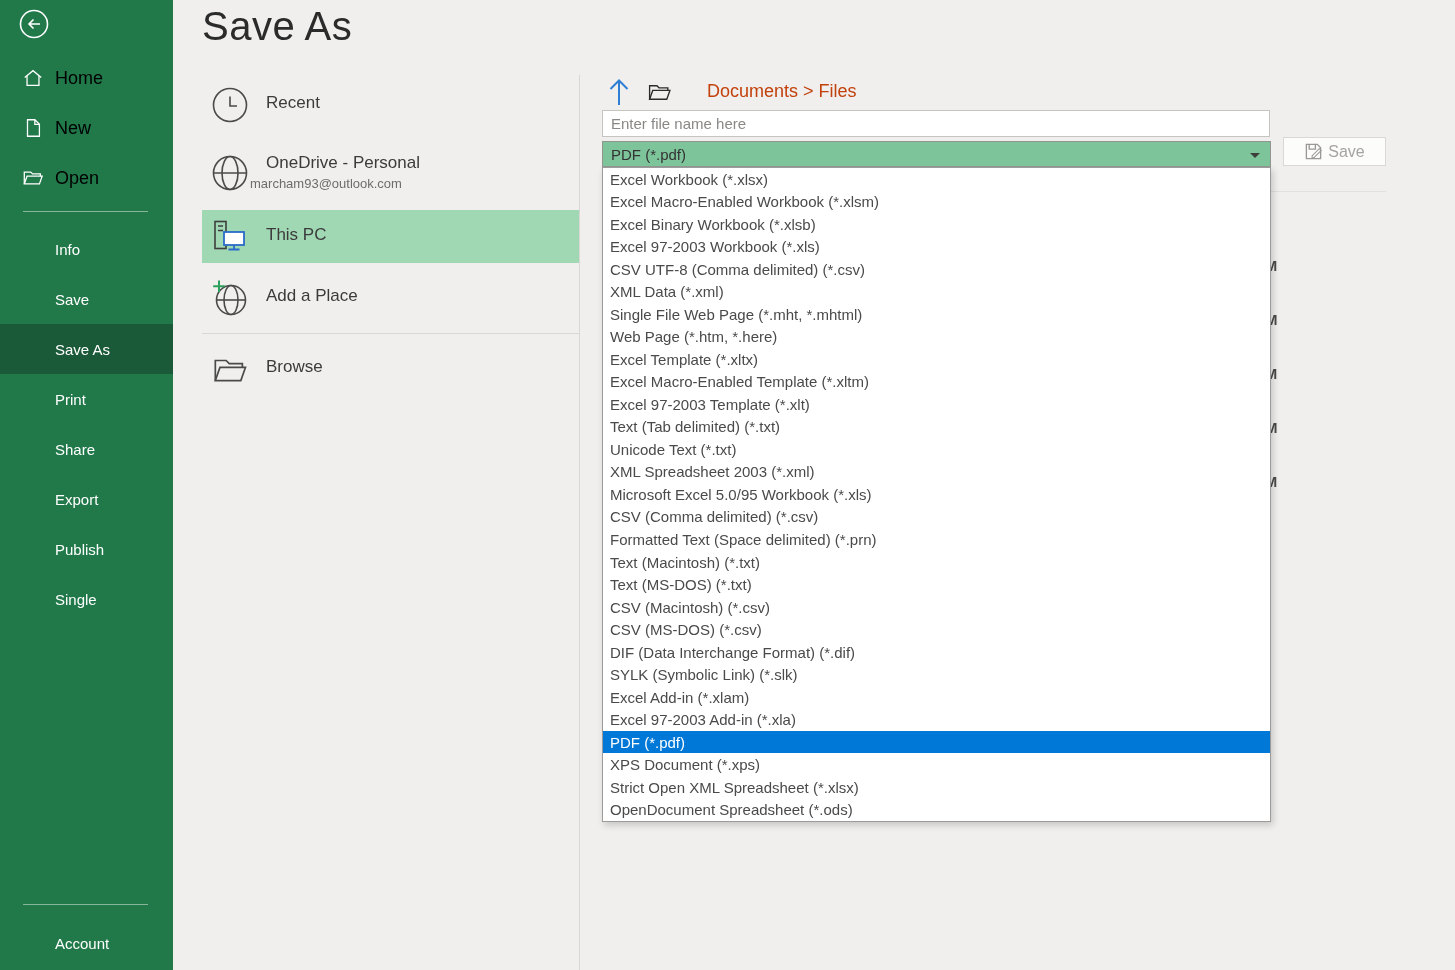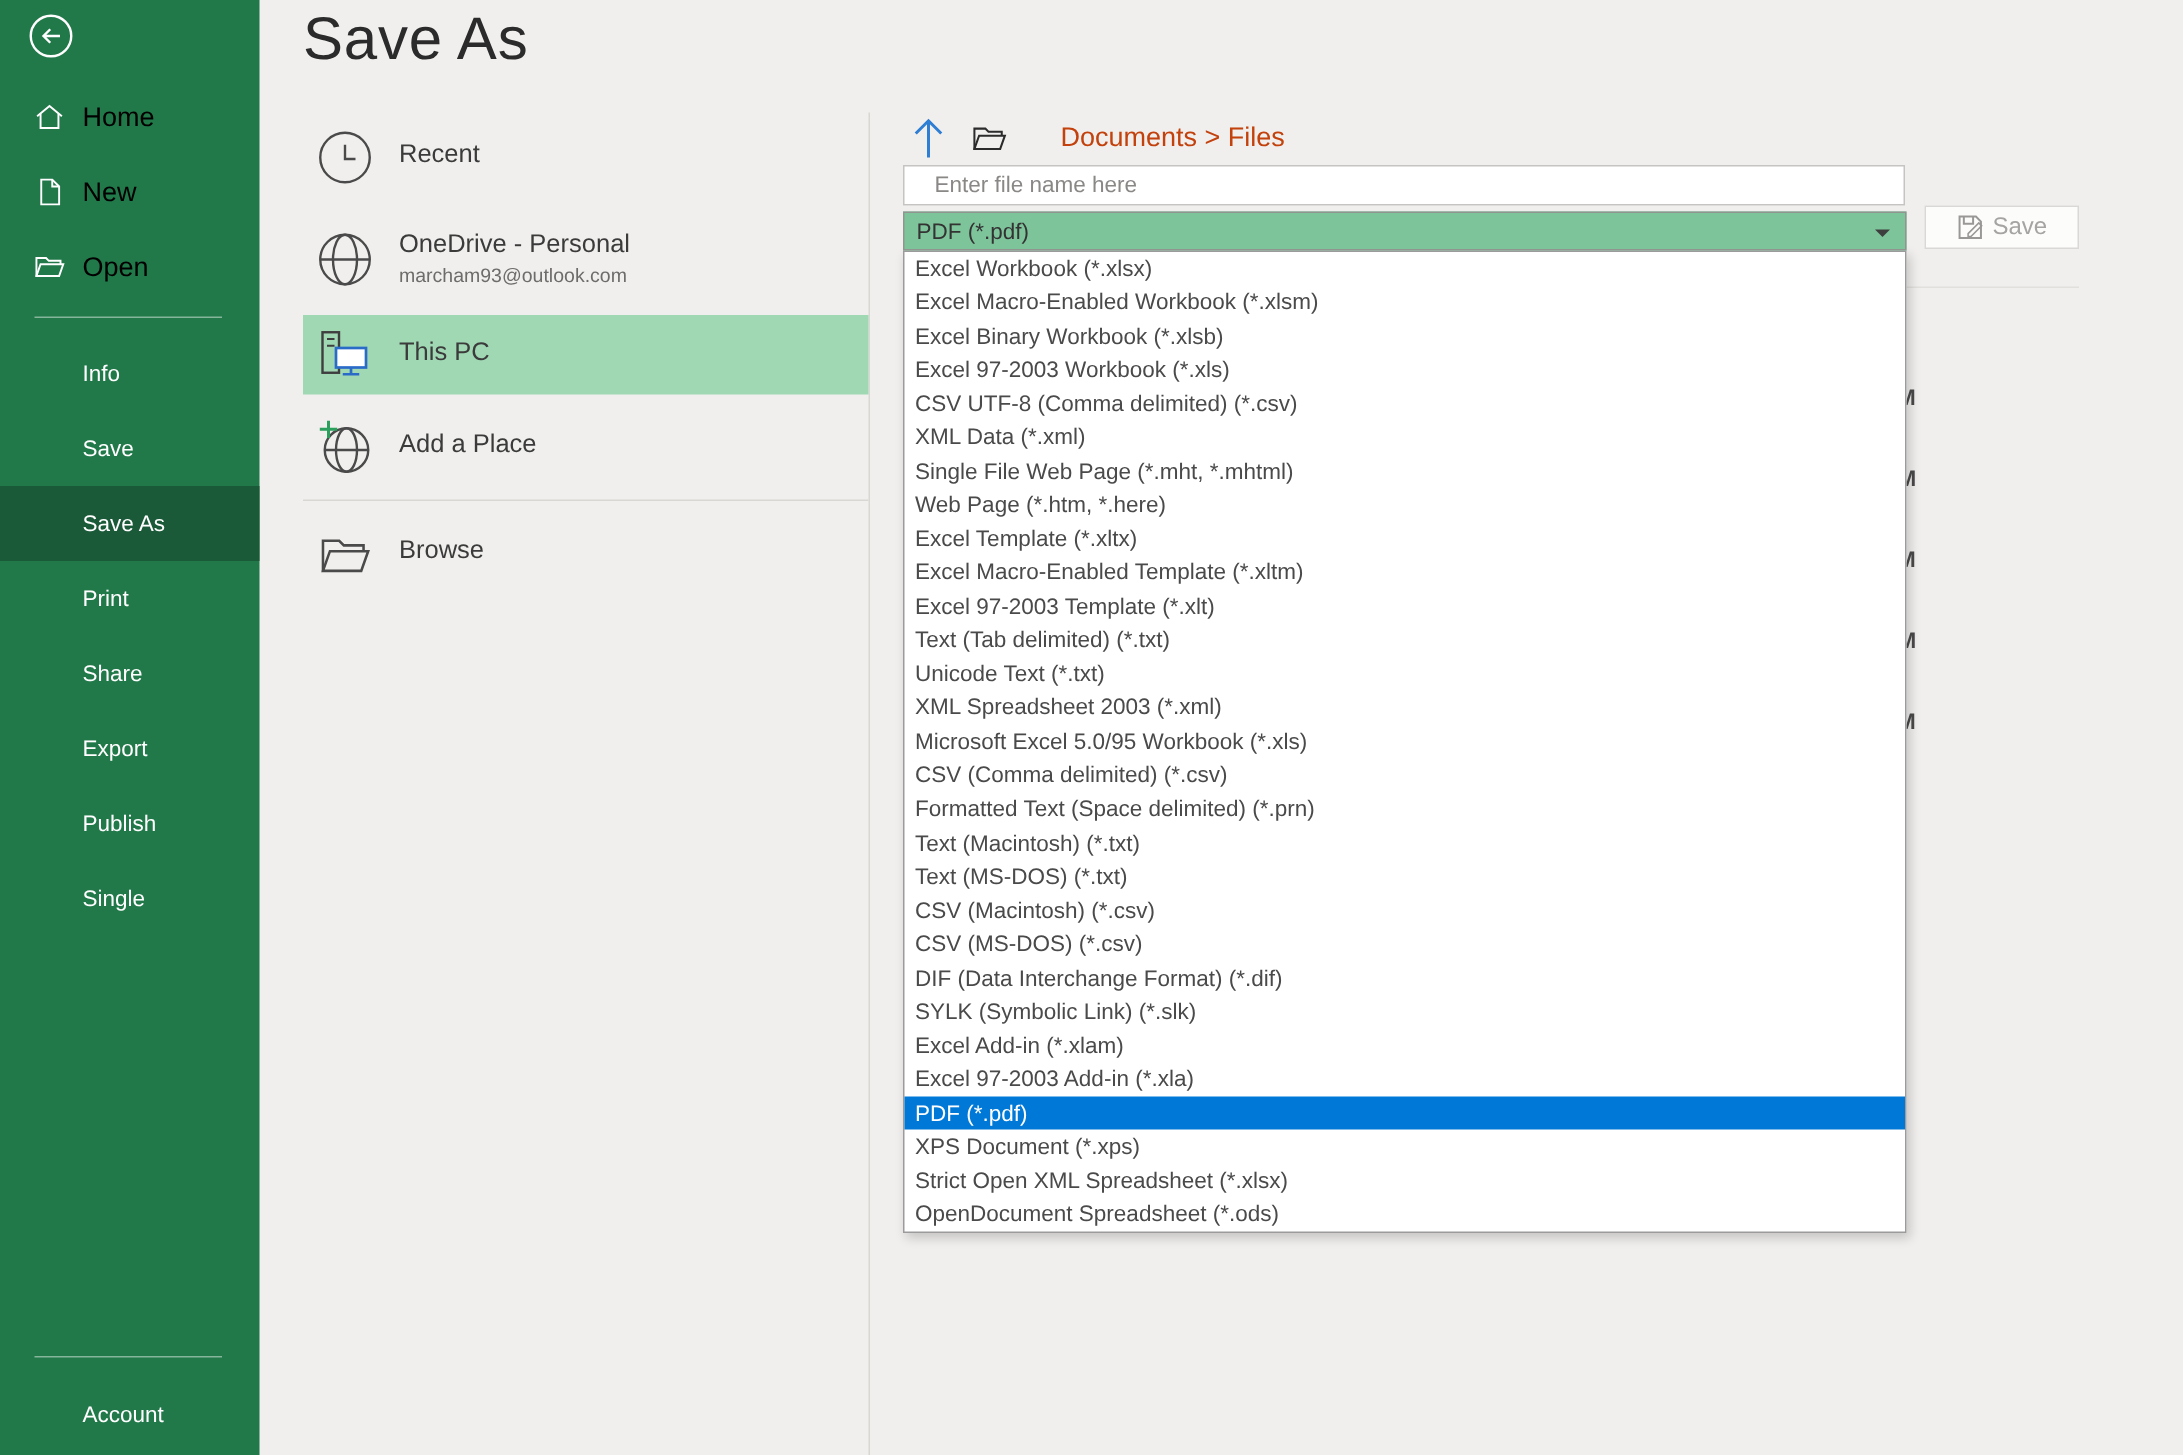--- a/index.html
+++ b/index.html
@@ -24,32 +24,32 @@
   .sb-menu-item.selected { background:#1a5a38; }
 
   
   .page-title { position:absolute; left:202px; top:4px; font-size:40px; font-weight:200; color:#2b2b2b; letter-spacing:0.5px; }
 
   
   .loc-divider-v { position:absolute; left:579px; top:75px; width:1px; height:895px; background:#d9d7d4; }
   .loc-item { position:absolute; left:202px; width:377px; cursor:pointer; }
   .loc-item .loc-ico { position:absolute; left:9px; top:50%; transform:translateY(-50%); }
   .loc-item .loc-lbl { position:absolute; left:64px; font-size:17px; color:#3b3b3b; }
-  .loc-item .loc-sub { position:absolute; left:64px; font-size:13px; color:#6e6c6a; }
+  .loc-item .loc-sub { position:absolute; left:48px; font-size:13px; color:#6e6c6a; }
   .loc-item.selected { background:#a0d8b4;padding-left:40px; }
   .loc-divider-h { position:absolute; left:202px; top:333px; width:377px; height:1px; background:#d9d7d4; }
 
   
   .up-arrow { position:absolute; left:606px; top:77px; cursor:pointer; }
   .bc-folder { position:absolute; left:647px; top:81px; }
   .breadcrumb { position:absolute; left:679px; top:81px; font-size:18px; color:#c2410c; cursor:pointer;margin-left:28px; }
 
   .filename-input {
     position:absolute; left:602px; top:110px; width:668px; height:27px;
-    border:1px solid #c6c4c2; background:#fff; font-size:15px; padding:0 20px;
+    border:1px solid #c6c4c2; background:#fff; font-size:15px; padding:0 8px;
     font-family:"Liberation Sans","DejaVu Sans",sans-serif; color:#333; outline:none;
   }
   .filename-input::placeholder { color:#8a8886; }
 
   .filetype-header {
     position:absolute; left:602px; top:141px; width:669px; height:26px;
     background:#7ec49b; border:1px solid #90958f;
     display:flex; align-items:center; cursor:pointer; z-index:6;
   }
   .filetype-header .val { font-size:15px; color:#333; padding-left:8px; }

